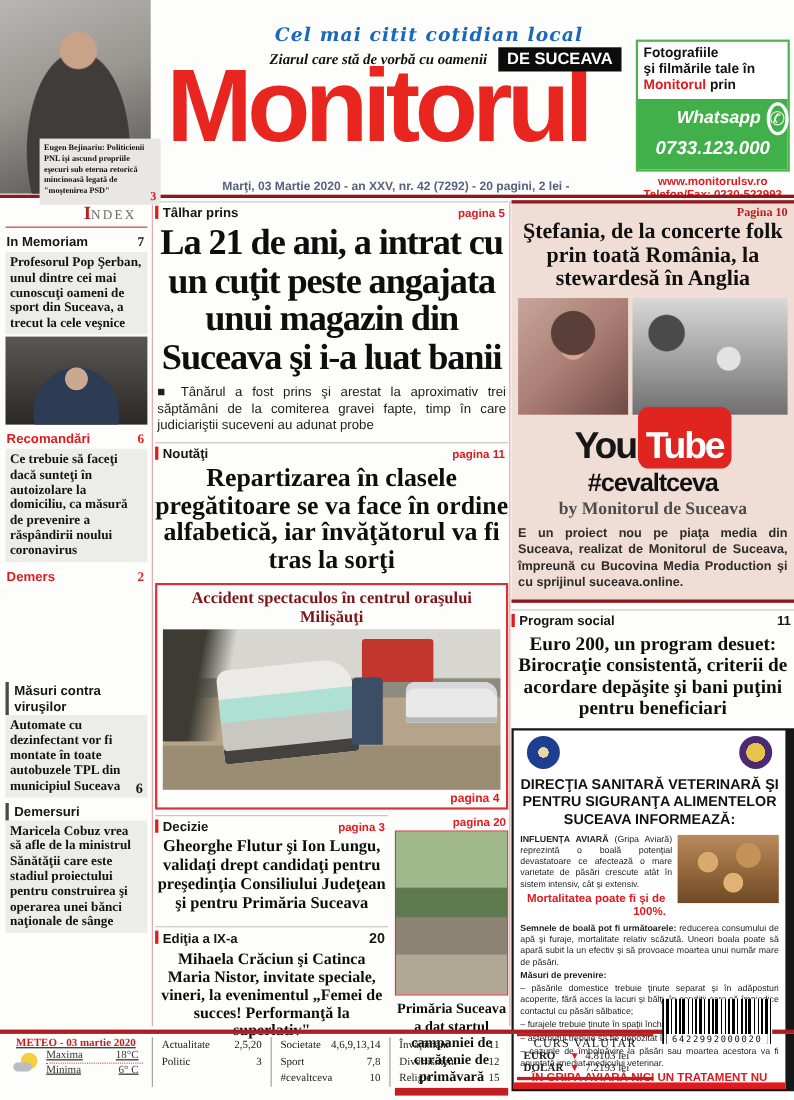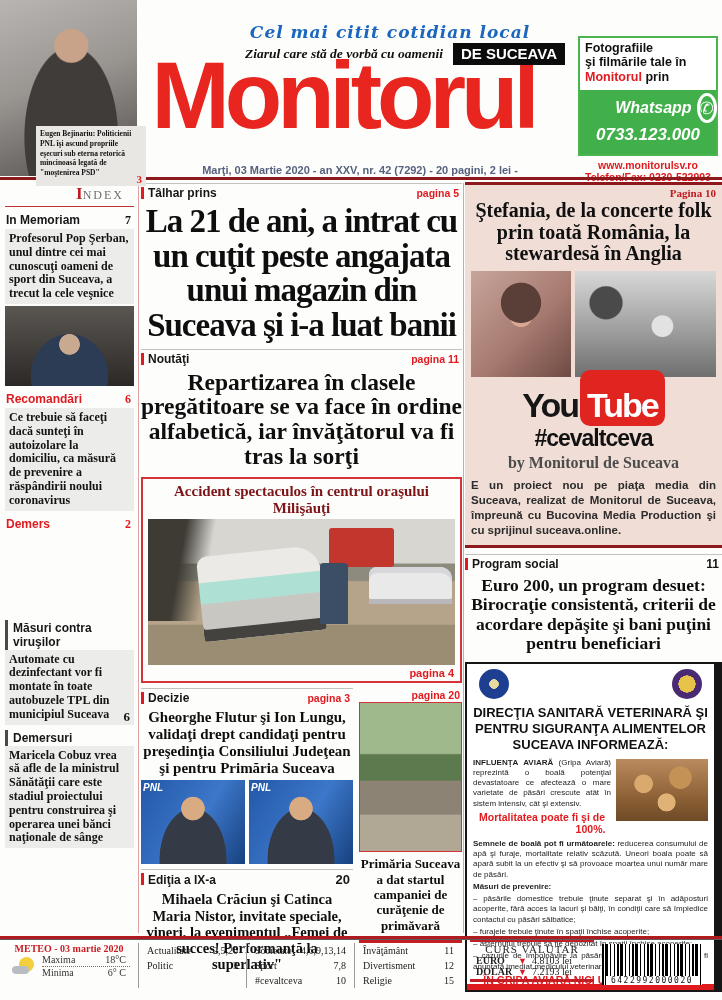--- a/index.html
+++ b/index.html
@@ -93,21 +93,21 @@
     border-radius:8px 12px 2px 2px;box-shadow:inset 0 -5px 0 #b8b8bc, inset 0 6px 0 #d7d7db;}
   .shp-car{position:absolute;left:17%;top:22%;width:40%;height:58%;transform:rotate(-6deg);
     background:linear-gradient(#eceae6 0 30%,#aee0d4 31% 55%,#c9c7c2 56%);
     border-radius:10px 26px 4px 4px;box-shadow:inset 0 -12px 0 #44423f;}
   .shp-man{position:absolute;left:56%;top:30%;width:9%;height:42%;background:#3c4d66;border-radius:4px 4px 0 0;}
   .accident-pg{text-align:right;color:#e01b20;font:bold 11px "Liberation Sans",sans-serif;padding:2px 1px 0;}
   .lower{display:flex;gap:6px;}
   .lower-left{width:212px;}
   .lower-right{width:103px;}
   .decizie-hl{font:bold 15px/1.12 "Liberation Serif",serif;text-align:center;margin:3px 0 4px;color:#0e0e0e;}
-  .pnl-photos{display:flex;gap:4px;}
+  .pnl-photos{display:flex;gap:4px;flex-direction:column;}
   .pnl-photo{flex:1;height:84px;position:relative;
     background:radial-gradient(circle at 50% 34%, #d8ab83 0 15%, rgba(0,0,0,0) 16%),
     radial-gradient(ellipse at 50% 95%, #343b46 0 45%, rgba(0,0,0,0) 46%),
     linear-gradient(120deg,#2458a8,#3c77c9 55%,#17417f);}
   .pnl-tag{position:absolute;left:2px;top:2px;color:#fff;font:bold italic 10px "Liberation Sans",sans-serif;}
   .editia-hl{font:bold 14.5px/1.12 "Liberation Serif",serif;text-align:center;margin:3px 0 0;color:#0e0e0e;}
   .p20-label{color:#e01b20;font:bold 10.5px "Liberation Sans",sans-serif;text-align:right;padding:1px 2px 1px 0;}
   .p20-photo{height:150px;border:1px solid #d43438;box-sizing:border-box;
     background:linear-gradient(#9fb98c 0 34%,#5d7a4e 35% 52%,#8c8374 53% 75%,#b0a894 76%);}
   .p20-caption{font:bold 13px/1.18 "Liberation Serif",serif;text-align:center;padding:4px 1px 3px;color:#0e0e0e;}
@@ -149,40 +149,40 @@
   .chickens{float:right;width:92px;height:62px;margin:1px 0 2px 5px;
     background:radial-gradient(circle at 30% 40%, #d9a96e 0 12%, rgba(0,0,0,0) 13%),
     radial-gradient(circle at 70% 30%, #c59256 0 14%, rgba(0,0,0,0) 15%),
     radial-gradient(circle at 55% 70%, #e0b275 0 13%, rgba(0,0,0,0) 14%),
     linear-gradient(#b98b5e,#8f6237 60%,#6e4a26);}
   .dsv-red{color:#e01b20;font:bold 10.5px/1.2 "Liberation Sans",sans-serif;text-align:center;margin:2px 0 3px;}
   .dsv-bar{position:absolute;left:0;right:0;bottom:0;height:6px;background:#e01b20;}
 
   
   .footer-rule{position:absolute;left:0;right:0;top:936px;height:3px;background:#b01b20;border-bottom:1px solid #5a5a5a;}
-  .meteo{position:absolute;left:8px;top:943px;width:122px;}
+  .meteo{position:absolute;left:8px;top:943px;width:122px;text-decoration:underline;}
   .meteo-title{color:#c41e24;font:bold 10px "Liberation Serif",serif;text-align:center;}
   .meteo-grid{display:flex;align-items:center;gap:4px;padding-left:4px;}
   .sun-cloud{position:relative;width:26px;height:20px;flex:none;}
   .sun-cloud .sun{position:absolute;left:7px;top:0;width:15px;height:15px;border-radius:50%;background:#f3cf3e;}
   .sun-cloud .cloud{position:absolute;left:0;top:9px;width:17px;height:8px;border-radius:8px;background:#b9bcc2;}
   .meteo-rows{flex:1;}
   .meteo-row{display:flex;justify-content:space-between;font:10px "Liberation Serif",serif;color:#333;
     border-bottom:1px dotted #b55;padding:0 4px 1px 0;}
   .meteo-row:last-child{border-bottom:none;}
   .fidx{position:absolute;left:138px;top:943px;width:324px;display:flex;}
   .fidx-col{flex:1;border-left:1px solid #999;padding:0 8px;}
   .fidx-row{display:flex;justify-content:space-between;font:10px/1.5 "Liberation Serif",serif;color:#222;}
   .curs{position:absolute;left:470px;top:940px;width:120px;border-top:2px solid #c41e24;
     border-bottom:3px solid #c41e24;padding:1px 2px 2px;}
   .curs-title{font:11px "Liberation Serif",serif;letter-spacing:1px;text-align:center;color:#222;}
   .curs-row{display:flex;align-items:baseline;font:10px "Liberation Serif",serif;color:#222;padding-left:4px;}
   .curs-cur{width:42px;font-weight:bold;}
   .curs-arrow{color:#e01b20;font:bold 9px "Liberation Sans",sans-serif;width:14px;}
-  .barcode{position:absolute;left:602px;top:944px;width:100px;height:41px;
+  .barcode{position:absolute;left:602px;top:908px;width:100px;height:41px;
     background:repeating-linear-gradient(90deg,#000 0 2px,#fff 2px 3px,#000 3px 6px,#fff 6px 8px,#000 8px 9px,#fff 9px 12px,#000 12px 13px,#fff 13px 15px);}
   .barcode-num{position:absolute;left:4px;right:4px;bottom:0;background:#fff;
     font:8px "DejaVu Sans Mono",monospace;text-align:center;letter-spacing:1.5px;color:#111;}
 </style>
 </head>
 <body>
 
 <div class="page">
 
   <div class="bej-photo"></div>
@@ -267,20 +267,21 @@
 
     </div>
   </div>
 
   <div class="middle">
     <div class="kick">
       <span>Tâlhar prins</span>
       <span class="pg">pagina 5</span>
     </div>
     <div class="lead-hl">La 21 de ani, a intrat cu un cuţit peste angajata unui magazin din Suceava şi i-a luat banii</div>
+    <div class="standfirst">■  Tânărul a fost prins şi arestat la aproximativ trei săptămâni de la comiterea gravei fapte, timp în care judiciariştii suceveni au adunat probe</div>
 
     <div class="kick">
       <span>Noutăţi</span>
       <span class="pg">pagina 11</span>
     </div>
     <div class="noutati-hl">Repartizarea în clasele pregătitoare se va face în ordine alfabetică, iar învăţătorul va fi tras la sorţi</div>
 
     <div class="accident">
       <div class="accident-title">Accident spectaculos în centrul oraşului Milişăuţi</div>
       <div class="accident-photo">

